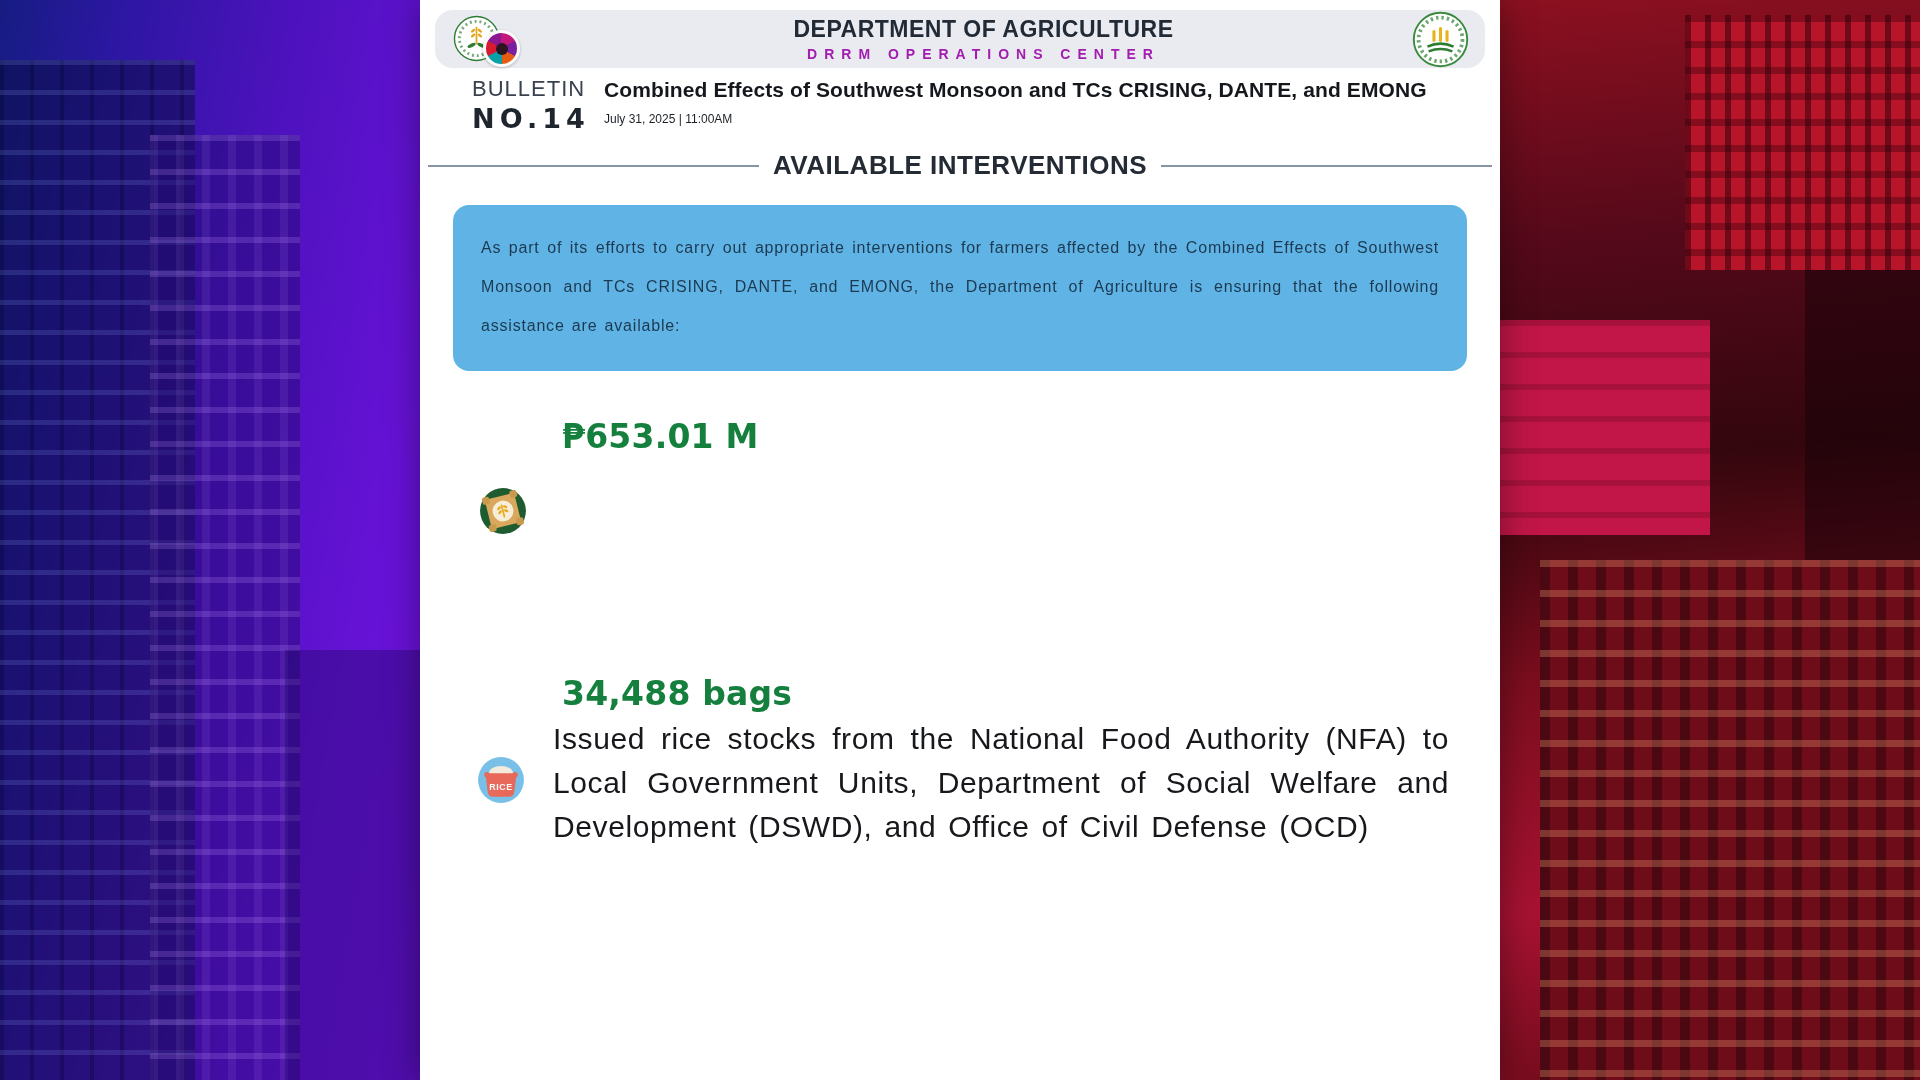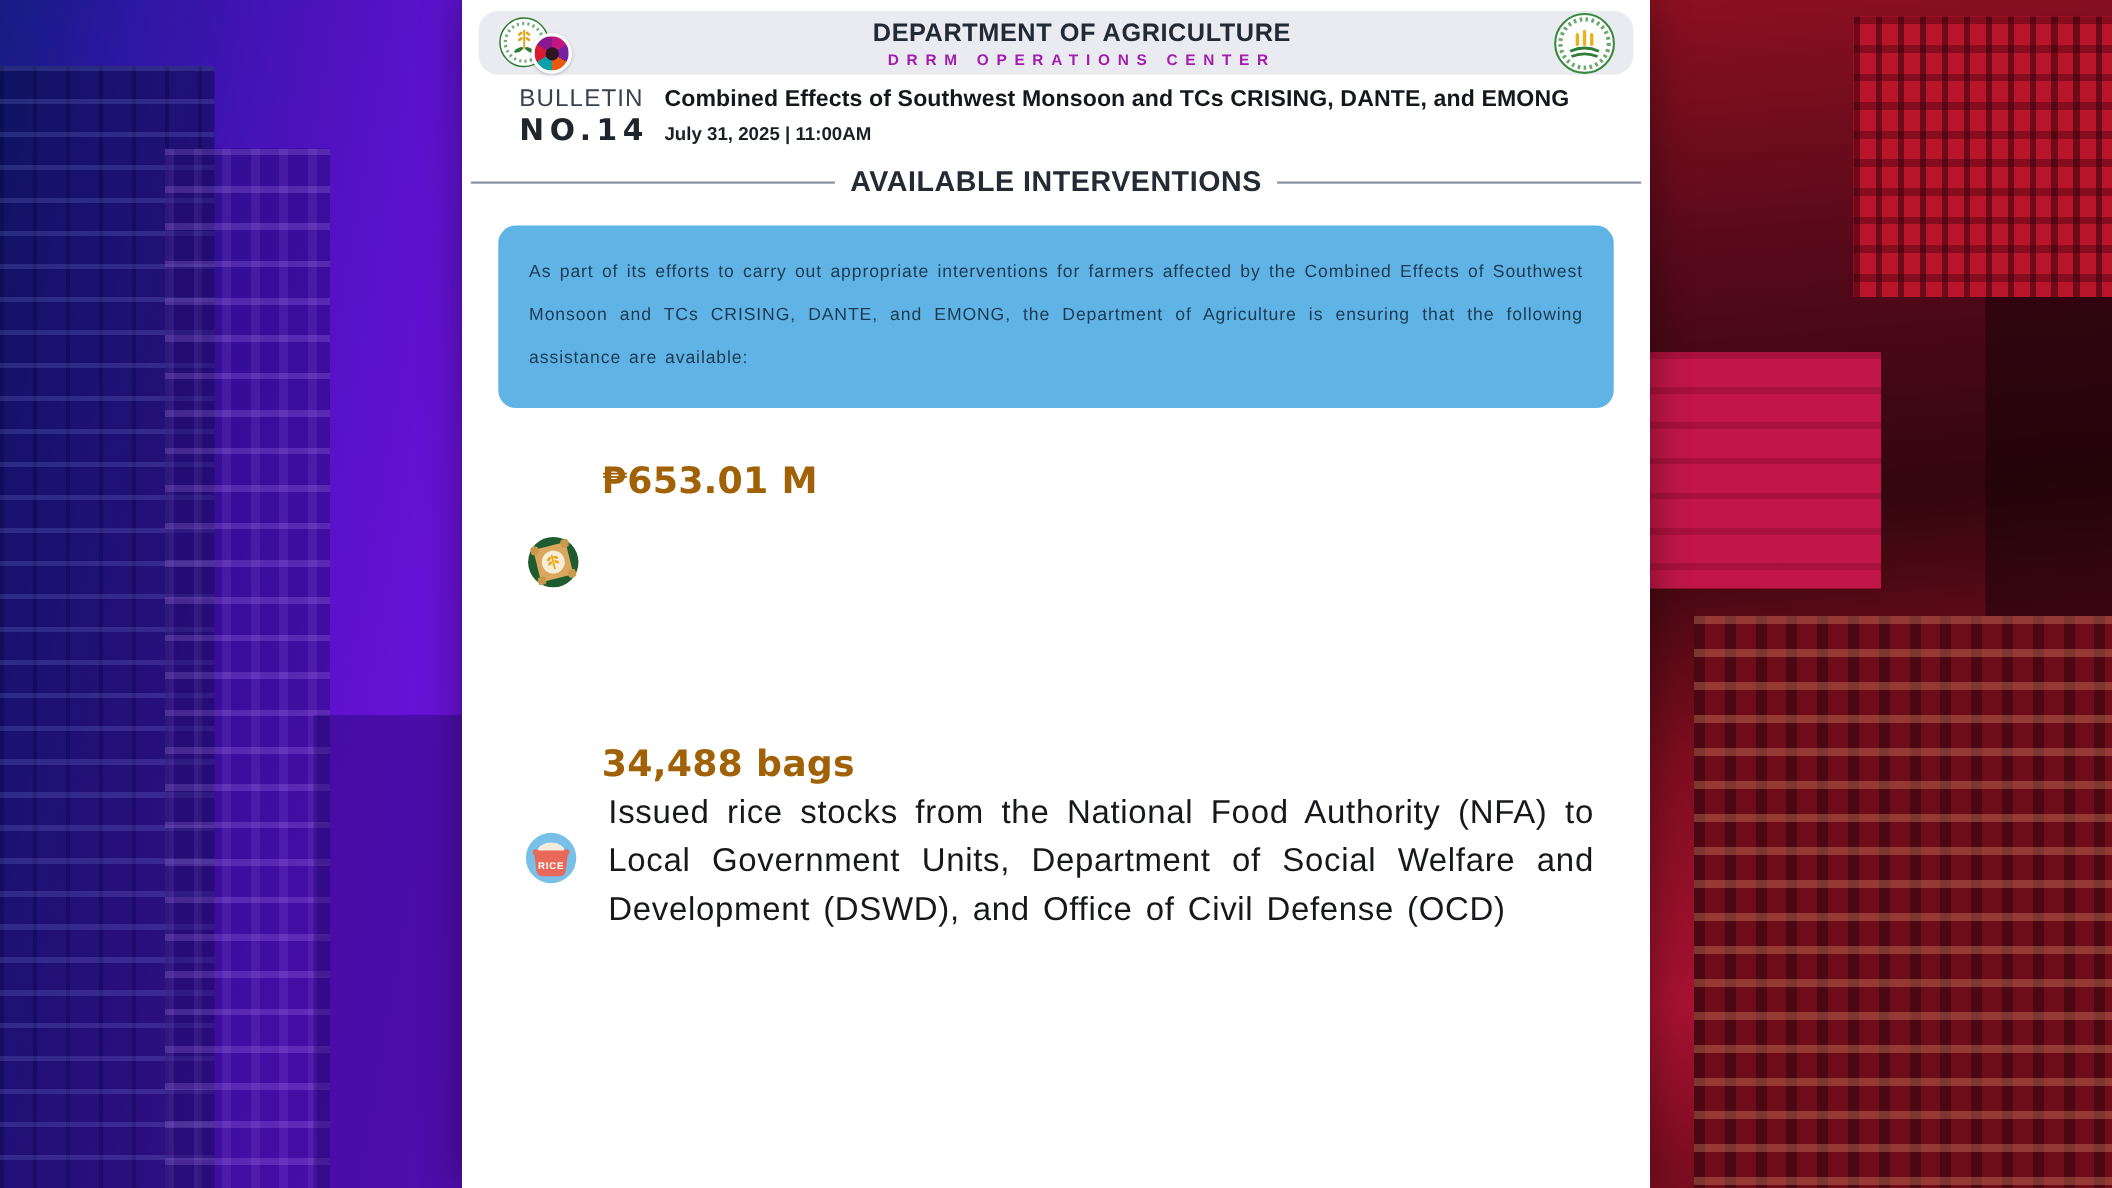--- a/index.html
+++ b/index.html
@@ -55,36 +55,36 @@
   .seal-right { width:57px; height:57px; flex:0 0 auto; }
 
   
   .bulletin-row { position:absolute; left:22px; top:76px; display:flex;margin-left:30px; }
   .bulletin-no-col { width:118px; flex:0 0 auto; }
   .bulletin-label { font-size:22px; font-weight:500; letter-spacing:1px; color:#39424e; }
   .bulletin-number { font-size:27px; font-weight:800; letter-spacing:5px; color:#1f252d; margin-top:1px;
     font-family:"DejaVu Sans","Liberation Sans",sans-serif;text-align:center; }
   .bulletin-meta { margin-left:14px; padding-top:2px; }
   .bulletin-title { font-size:21px; font-weight:800; color:#14181d; letter-spacing:.1px; }
-  .bulletin-datetime { font-size:17px; font-weight:700; color:#1b2026; margin-top:10px; }
+  .bulletin-datetime { font-size:12px; font-weight:400; color:#1b2026; margin-top:10px; }
 
   
   .section-head { position:absolute; left:8px; top:150px; width:1064px; display:flex; align-items:center; gap:14px;text-align:right; }
   .rule { flex:1; height:2px; background:#8793a3; }
   .section-title { font-size:26px; font-weight:800; letter-spacing:.5px; color:#242b34; white-space:nowrap; }
 
   
   .intro-box { position:absolute; left:33px; top:205px; width:1014px; min-height:166px;
     background:#5fb4e5; border-radius:16px; padding:23px 28px; }
   .intro-text { font-size:16px; line-height:39px; letter-spacing:.8px; word-spacing:2px;
     color:#1d3951; font-weight:500; text-align:justify; }
 
   
-  .amount { position:absolute; left:127px; font-family:"DejaVu Sans","Liberation Sans",sans-serif;
-    font-size:33px; font-weight:700; color:#a16207; letter-spacing:.2px; }
+  .amount { position:absolute; left:142px; font-family:"DejaVu Sans","Liberation Sans",sans-serif;
+    font-size:33px; font-weight:700; color:#15803d; letter-spacing:.2px; }
   .amount-1 { top:417px; }
   .amount-2 { top:674px; }
   .desc { position:absolute; left:133px; width:896px; font-size:30px; line-height:44px;
     letter-spacing:.6px; word-spacing:3px; color:#17181c; text-align:justify; }
   .desc-1 { top:460px; }
   .desc-2 { top:717px; }
   .item-icon { position:absolute; width:50px; height:50px; }
   .icon-seed { left:58px; top:486px; }
   .icon-rice { left:56px; top:755px; }
 </style>

